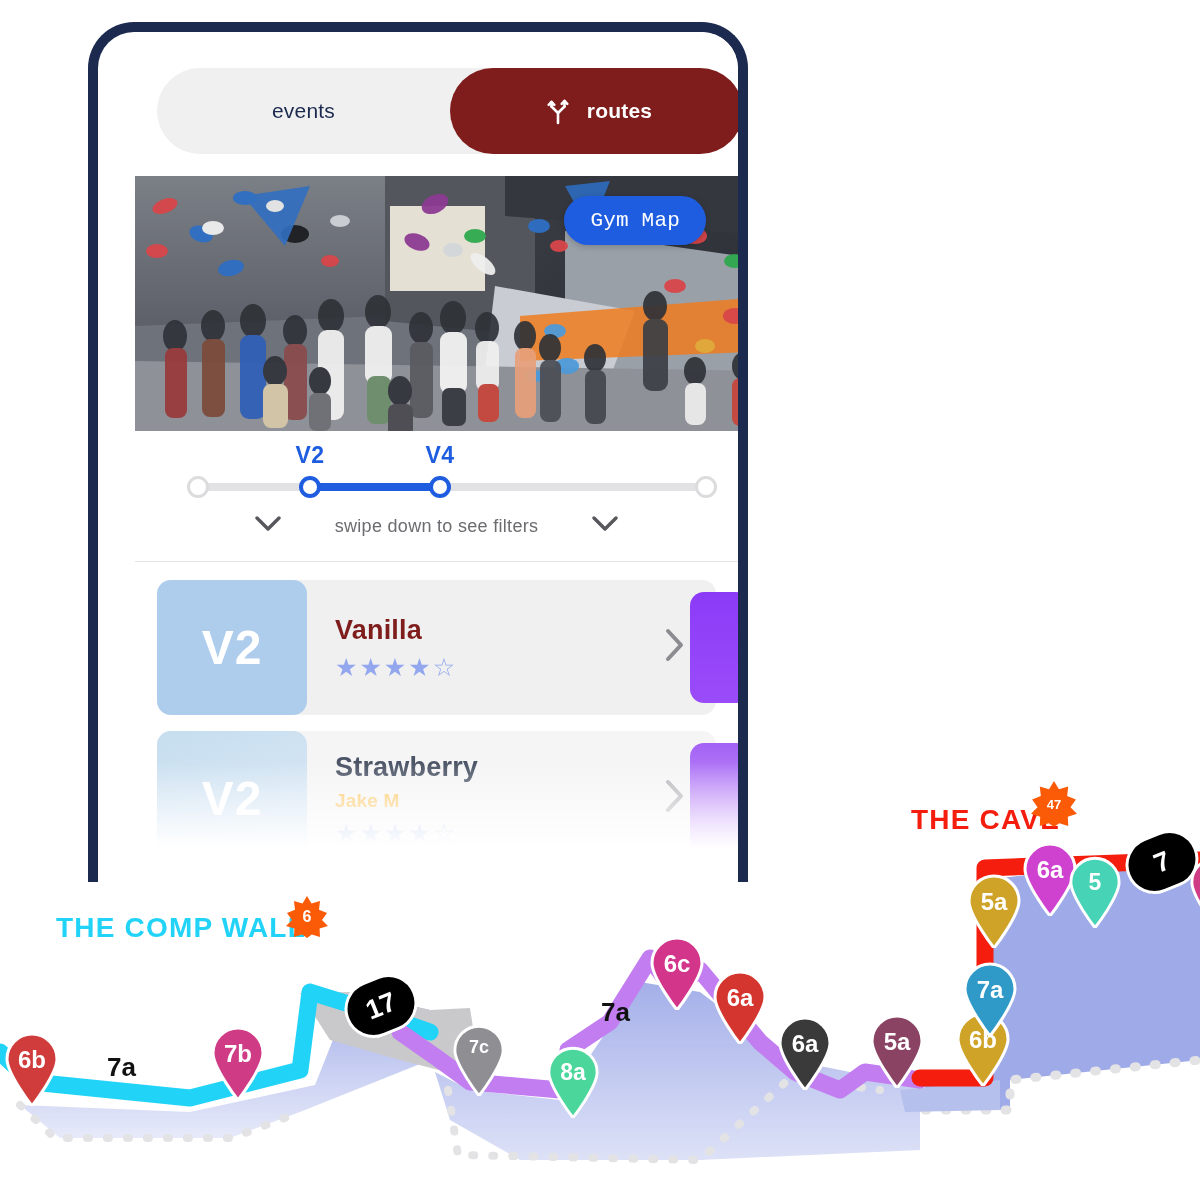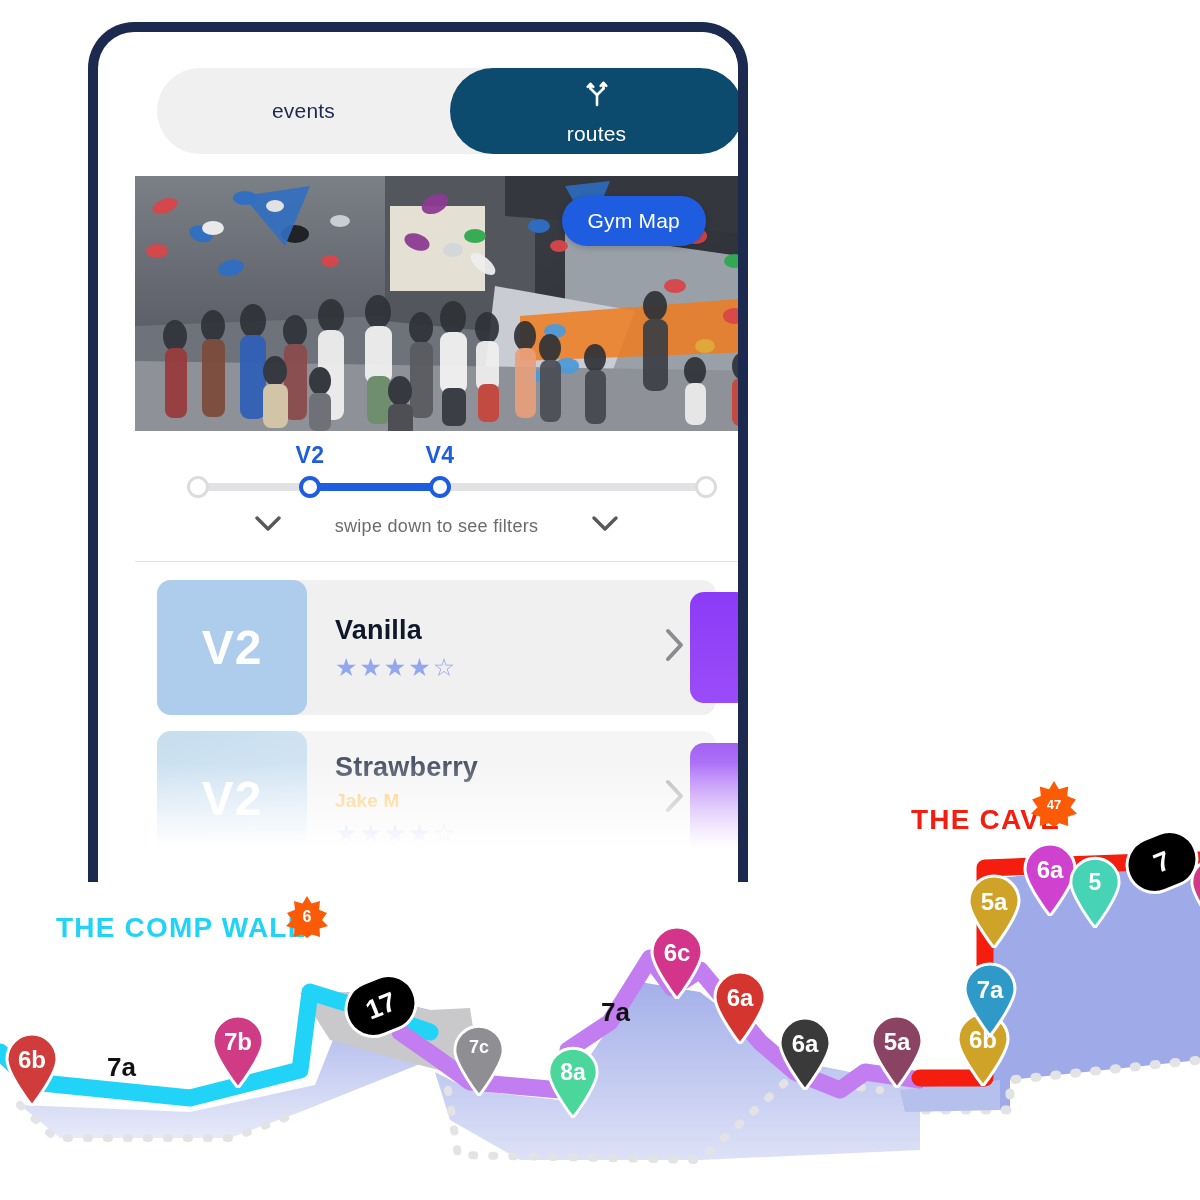--- a/index.html
+++ b/index.html
@@ -32,33 +32,34 @@
   
   .tabbar{
     position:absolute;left:22px;top:36px;width:586px;height:86px;
     background:#f0f0f0;border-radius:43px;display:flex;align-items:center;
   }
   .tab{
     flex:1;height:86px;display:flex;align-items:center;justify-content:center;
     font-size:21px;color:#1b2a4e;letter-spacing:.2px;
     border-radius:43px;gap:12px;
   }
-  .tab.active{background:#0c4a6e;color:#fff;font-weight:400;flex-direction:column;}
+  .tab.active{background:#7f1d1d;color:#fff;font-weight:700;}
   .tab .ico{display:flex;align-items:center;}
 
   
   .photo{
     position:absolute;left:0;top:144px;width:100%;height:255px;overflow:hidden;
     background:#4b4e55;
   }
   .gymmap-btn{
     position:absolute;right:32px;top:20px;
     background:#1f5de0;color:#fff;border-radius:26px;
     padding:13px 26px;font-size:21px;letter-spacing:.2px;
     box-shadow:0 2px 6px rgba(0,0,0,.18);
+    font-family:Liberation Mono, monospace;
   }
 
   
   .filterzone{position:absolute;left:0;top:399px;width:100%;height:130px;background:#fff;
     border-bottom:1px solid #e4e4e6;}
   .slider-wrap{position:absolute;left:52px;top:45px;width:530px;height:22px;}
   .track{position:absolute;left:0;top:7px;width:100%;height:8px;background:#e2e2e4;border-radius:4px;}
   .track-active{position:absolute;left:120px;top:7px;width:130px;height:8px;background:#1f5de0;border-radius:4px;}
   .knob{position:absolute;top:0;width:22px;height:22px;border-radius:50%;background:#fff;
     border:3px solid #dcdcde;box-sizing:border-box;}
@@ -77,21 +78,21 @@
     border-radius:14px;display:flex;align-items:center;
   }
   .route-card.c2{background:#f5f5f6;}
   .grade-box{
     width:150px;height:135px;border-radius:14px;background:#aecdec;
     display:flex;align-items:center;justify-content:center;
     color:#fff;font-size:48px;font-weight:bold;letter-spacing:1px;flex:0 0 auto;
   }
   .grade-box.g2{background:linear-gradient(160deg,#c6deef,#dfeaf7);}
   .route-meta{flex:1;padding-left:28px;}
-  .route-name{font-size:27px;font-weight:bold;color:#0f172a;letter-spacing:.2px;}
+  .route-name{font-size:27px;font-weight:bold;color:#7f1d1d;letter-spacing:.2px;}
   .route-card.c2 .route-name{color:#4b5466;}
   .route-setter{font-size:19px;font-weight:bold;color:#fb9d0b;margin-top:7px;letter-spacing:.2px;}
   .route-card.c2 .route-setter{color:#fdc868;}
   .stars{margin-top:9px;font-size:25px;color:#93a7ee;letter-spacing:2px;line-height:1;}
   .route-card.c2 .stars{color:#bdc9f1;}
   .chev-right{padding-right:30px;color:#8b8b90;font-size:34px;line-height:1;}
   .route-card.c2 .chev-right{color:#b6b6bb;}
   .accent{
     position:absolute;right:-34px;top:12px;width:60px;height:111px;border-radius:14px;
     background:linear-gradient(180deg,#8b3bf7,#9b4cf9);
@@ -359,39 +360,39 @@
 
     <div class="grade-text" style="left:107px;top:292px;font-size:26px;">7a</div>
     <div class="grade-text" style="left:601px;top:237px;font-size:26px;">7a</div>
 
     <div class="pin" style="left:4px;top:272px;width:56px;height:74px;">
       <svg width="56" height="74" viewBox="0 0 56 74">
           <path d="M28 74 C28 74 53 42 53 27 A25 25 0 1 0 3 27 C3 42 28 74 28 74 Z" fill="#d03b3b" stroke="#fff" stroke-width="3"></path>
         </svg>
       <span class="lbl" style="top:14px;font-size:24px;">6b</span>
     </div>
-    <div class="pin" style="left:210px;top:254px;width:56px;height:74px;">
+    <div class="pin" style="left:210px;top:266px;width:56px;height:74px;">
       <svg width="56" height="74" viewBox="0 0 56 74">
           <path d="M28 74 C28 74 53 42 53 27 A25 25 0 1 0 3 27 C3 42 28 74 28 74 Z" fill="#d03b86" stroke="#fff" stroke-width="3"></path>
         </svg>
       <span class="lbl" style="top:14px;font-size:24px;">7b</span>
     </div>
     <div class="pin" style="left:452px;top:264px;width:54px;height:72px;">
       <svg width="54" height="72" viewBox="0 0 56 74">
           <path d="M28 74 C28 74 53 42 53 27 A25 25 0 1 0 3 27 C3 42 28 74 28 74 Z" fill="#8e8e93" stroke="#fff" stroke-width="3"></path>
         </svg>
       <span class="lbl" style="top:13px;font-size:18px;">7c</span>
     </div>
     <div class="pin" style="left:546px;top:286px;width:54px;height:72px;">
       <svg width="54" height="72" viewBox="0 0 56 74">
           <path d="M28 74 C28 74 53 42 53 27 A25 25 0 1 0 3 27 C3 42 28 74 28 74 Z" fill="#4bd69c" stroke="#fff" stroke-width="3"></path>
         </svg>
       <span class="lbl" style="top:13px;font-size:23px;">8a</span>
     </div>
-    <div class="pin" style="left:649px;top:165px;width:56px;height:74px;">
+    <div class="pin" style="left:649px;top:176px;width:56px;height:74px;">
       <svg width="56" height="74" viewBox="0 0 56 74">
           <path d="M28 74 C28 74 53 42 53 27 A25 25 0 1 0 3 27 C3 42 28 74 28 74 Z" fill="#d2358a" stroke="#fff" stroke-width="3"></path>
         </svg>
       <span class="lbl" style="top:14px;font-size:24px;">6c</span>
     </div>
     <div class="pin" style="left:712px;top:210px;width:56px;height:74px;">
       <svg width="56" height="74" viewBox="0 0 56 74">
           <path d="M28 74 C28 74 53 42 53 27 A25 25 0 1 0 3 27 C3 42 28 74 28 74 Z" fill="#d5352f" stroke="#fff" stroke-width="3"></path>
         </svg>
       <span class="lbl" style="top:14px;font-size:24px;">6a</span>

